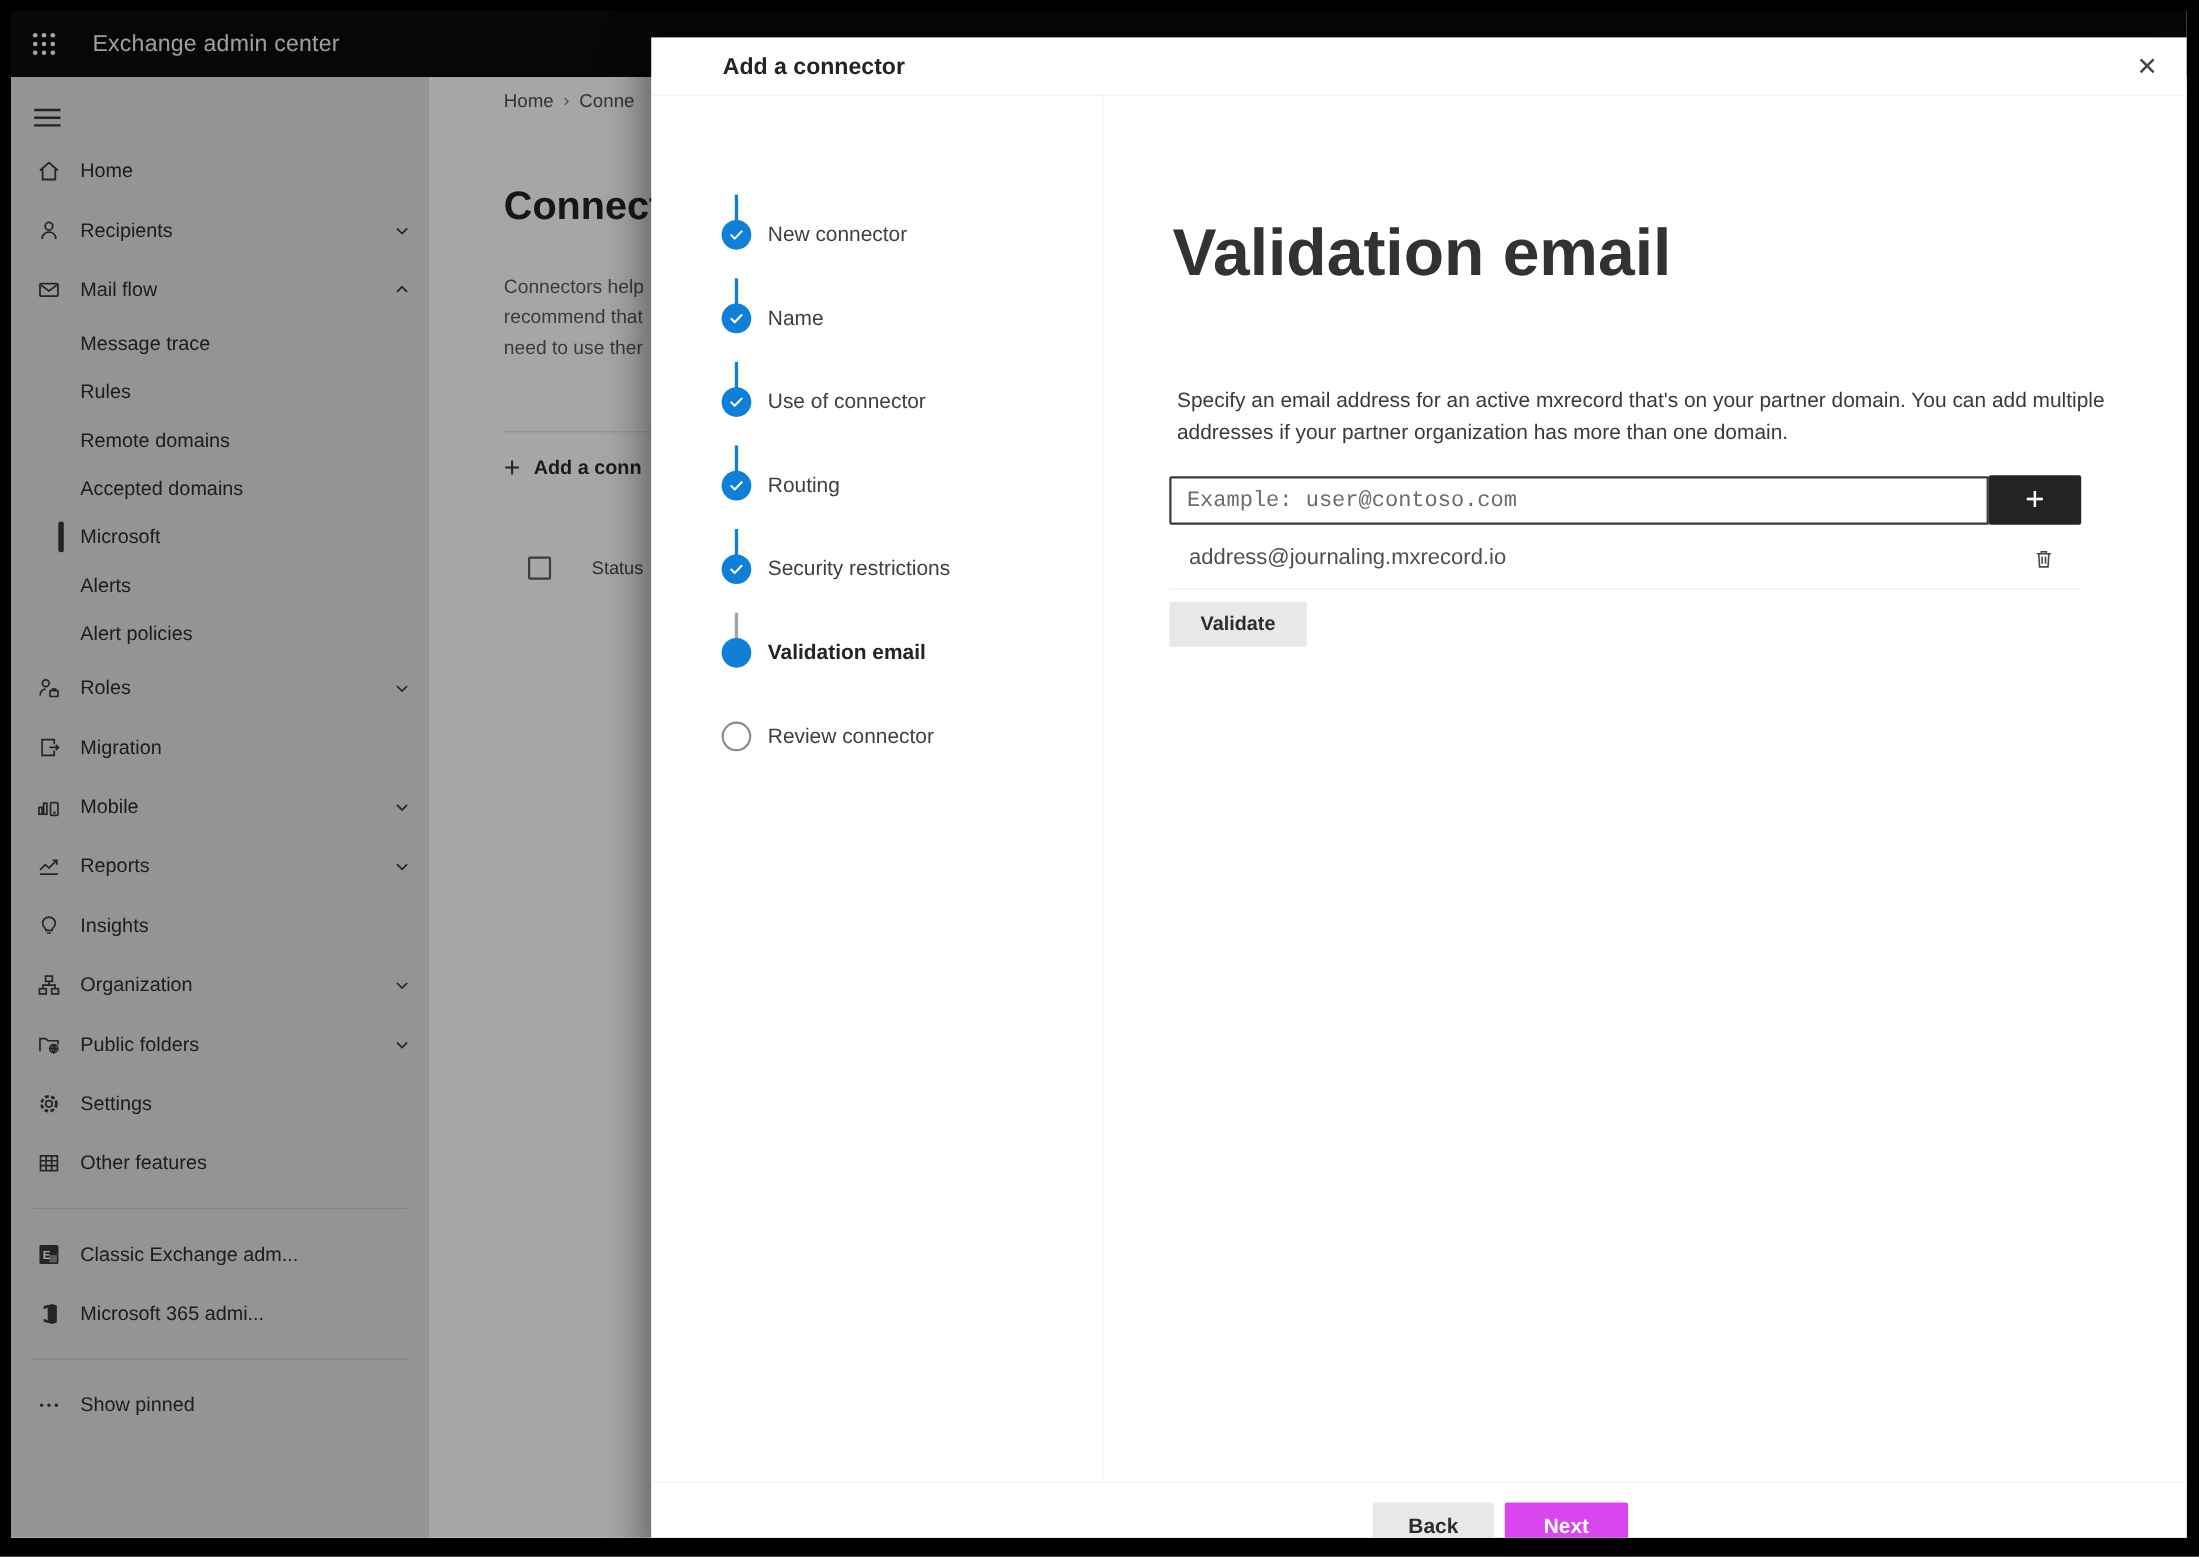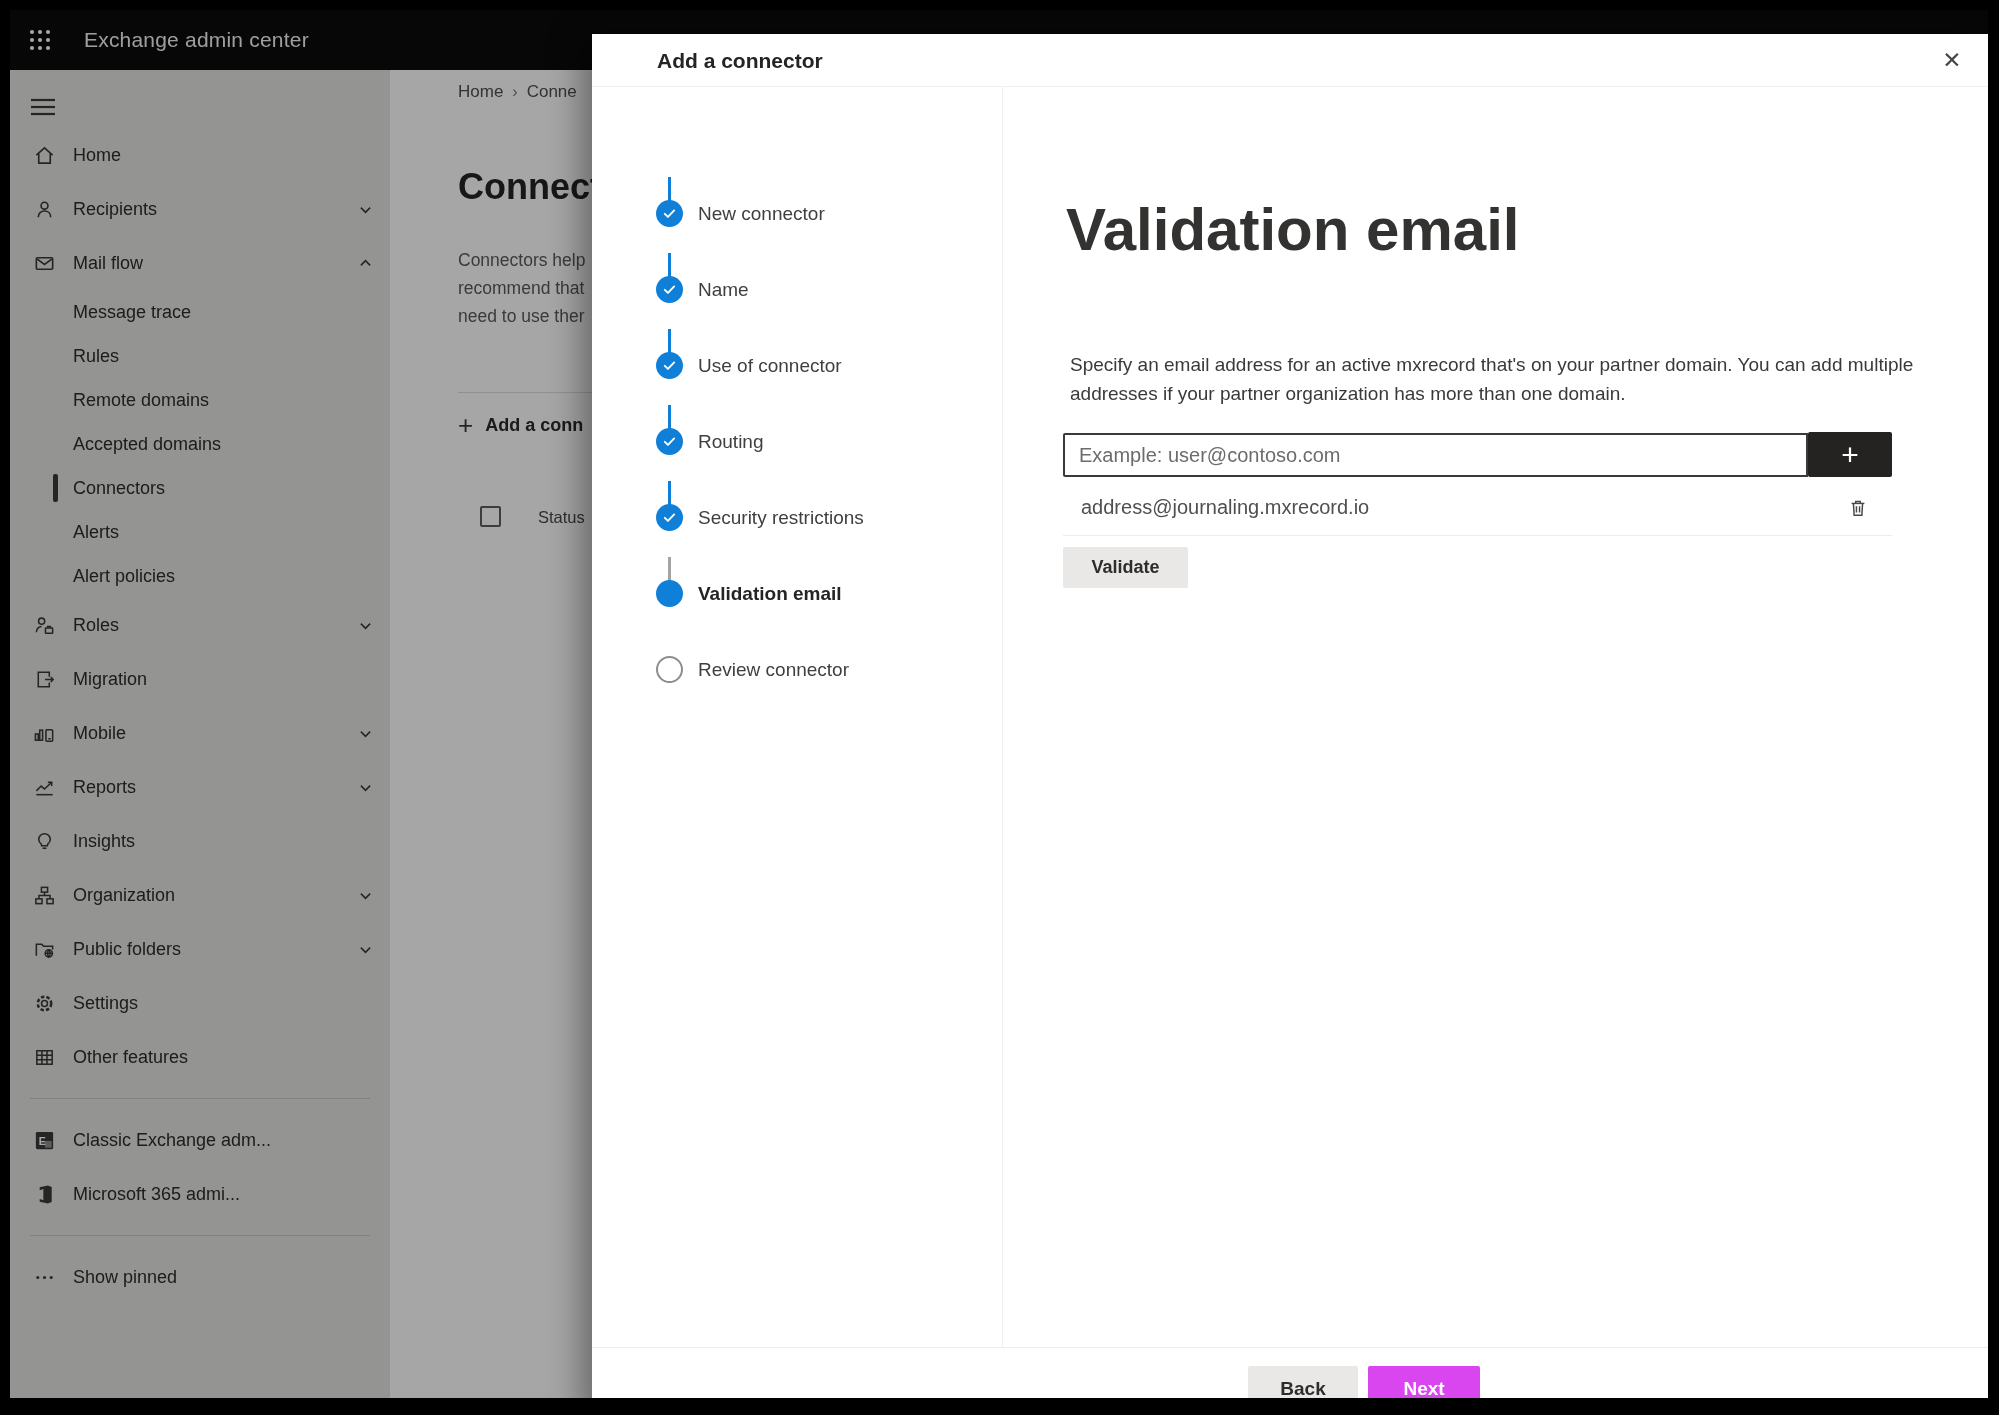--- a/index.html
+++ b/index.html
@@ -128,21 +128,21 @@
   .v-heading {
     position:absolute; left:474px; top:166px; font-size:60px; font-weight:700; color:#333231;
     line-height:60px; white-space:nowrap;
   }
   .v-desc {
     position:absolute; left:478px; top:316px; width:860px; font-size:19px; line-height:29px; color:#3b3a39;
   }
   .email-input {
     position:absolute; left:471px; top:399px; width:745px; height:44px;
     border:2px solid #3b3a39; border-radius:2px 0 0 2px; padding:0 14px; font-size:20px; color:#252423;
-    font-family:Liberation Sans, sans-serif; outline:none; background:#fff;
+    font-family:Liberation Mono, monospace; outline:none; background:#fff;
   }
   .email-input::placeholder { color:#6e6c6a; opacity:1; }
   .add-email-btn {
     position:absolute; left:1216px; top:398px; width:84px; height:45px; background:#242322;
     color:#ffffff; border:none; border-radius:2px; font-size:30px; font-weight:300; cursor:pointer;
     line-height:45px; text-align:center; padding:0;
   }
   .email-row-text {
     position:absolute; left:489px; top:462px; font-size:20px; color:#514f4d; white-space:nowrap;
   }
@@ -248,21 +248,21 @@
       <div class="nav-sub">
         <span class="nav-label">Rules</span>
       </div>
       <div class="nav-sub">
         <span class="nav-label">Remote domains</span>
       </div>
       <div class="nav-sub">
         <span class="nav-label">Accepted domains</span>
       </div>
       <div class="nav-sub selected">
-        <span class="nav-label">Connectors</span>
+        <span class="nav-label">Microsoft</span>
       </div>
       <div class="nav-sub">
         <span class="nav-label">Alerts</span>
       </div>
       <div class="nav-sub">
         <span class="nav-label">Alert policies</span>
       </div>
 
       <div class="nav-item">
         <span class="nav-icon">

